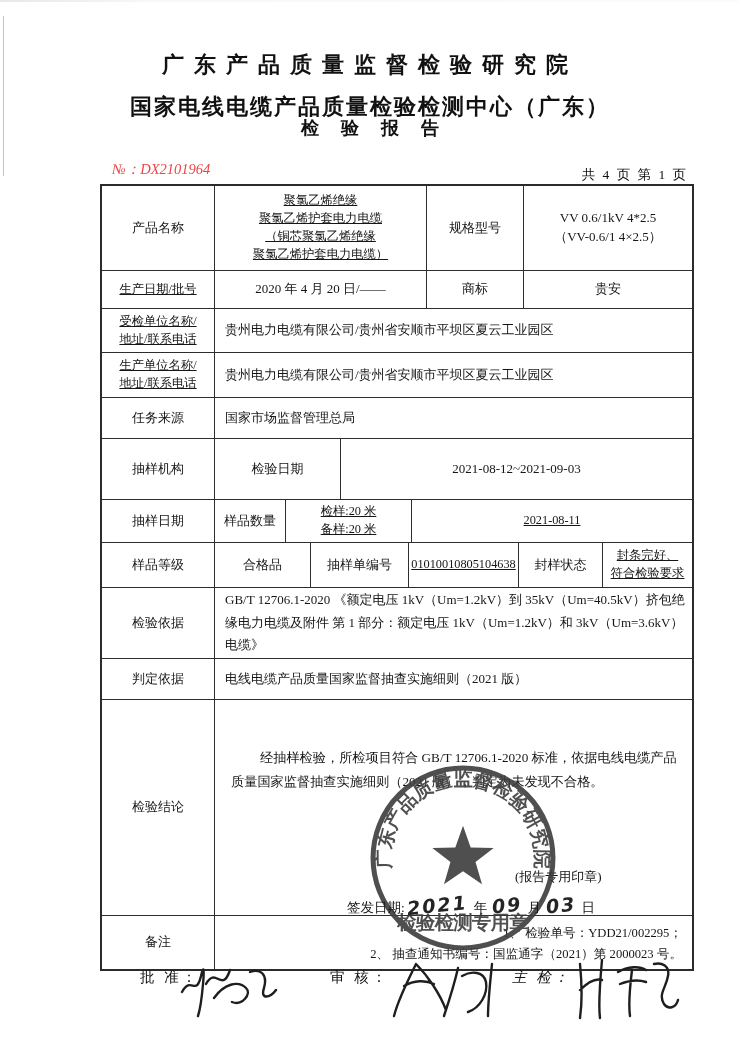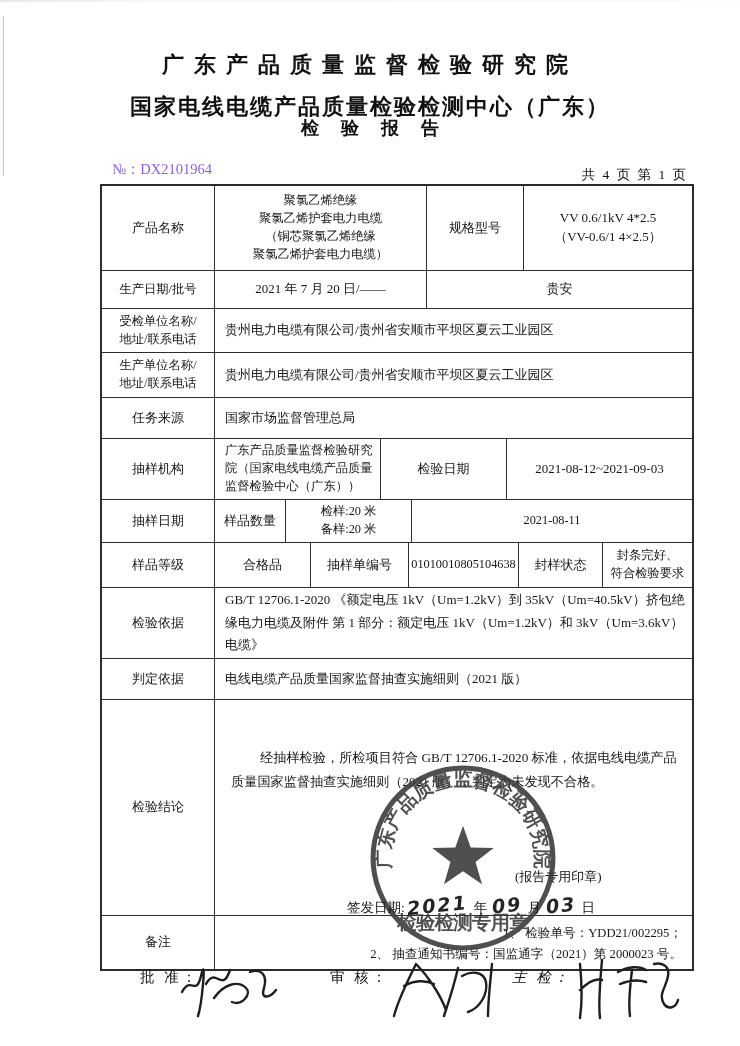--- a/index.html
+++ b/index.html
@@ -11,34 +11,34 @@
     -webkit-font-smoothing:antialiased;
   }
   .scan-edge-left{position:absolute;left:3px;top:16px;width:1px;height:160px;background:#c4c4c4;}
   .scan-edge-top{position:absolute;left:0;top:0;width:100%;height:2px;background:linear-gradient(90deg,#d8d8d8,#f2f2f2 20%,#fafafa);opacity:.6;}
 
   
   .hdr{position:absolute;left:0;width:100%;text-align:center;font-weight:bold;color:#111;}
   .hdr1{top:50px;font-size:22px;letter-spacing:10px;}
   .hdr2{top:92px;font-size:22px;letter-spacing:2px;}
   .hdr3{top:116px;font-size:18px;letter-spacing:22px;text-indent:22px;}
-  .report-no{position:absolute;left:112px;top:160px;font-size:14.5px;color:#8b5cf6;}
+  .report-no{position:absolute;left:112px;top:160px;font-size:14.5px;color:#ef4444;font-style:italic;}
   .page-info{position:absolute;right:52px;top:166px;font-size:13.5px;color:#111;letter-spacing:2px;}
 
   
   .tbl{position:absolute;left:100px;top:184px;width:590px;border:2px solid #2b2b2b;background:#fff;}
   .row{display:flex;border-bottom:1px solid #2e2e2e;}
   .row:last-child{border-bottom:none;}
   .cell{border-right:1px solid #2e2e2e;display:flex;align-items:center;justify-content:center;
         text-align:center;font-size:13px;line-height:1.45;padding:2px 4px;box-sizing:border-box;color:#161616;}
   .cell:last-child{border-right:none;}
   .lab{width:113px;flex:0 0 113px;}
   .pre{white-space:pre-line;}
   .left{justify-content:flex-start;text-align:left;padding-left:10px;}
-  .fs12{font-size:12.3px;}
+  .fs12{font-size:12.3px;text-decoration:underline;}
   .grow{flex:1 1 auto;}
 
   
   .concl{position:relative;display:block;padding:0;overflow:visible;}
   .concl-text{margin:46px 14px 0 16px;font-size:13.2px;line-height:1.8;text-align:left;text-indent:2.2em;}
   .issue-line{position:absolute;left:132px;top:192px;font-size:13.5px;white-space:nowrap;z-index:3;}
   .hand{font-family:"DejaVu Sans",sans-serif;font-style:italic;font-weight:bold;font-size:19px;color:#242424;display:inline-block;transform:rotate(-6deg);letter-spacing:2px;}
   .hand-y{margin:0 6px 0 2px;}
   .hand-m{margin:0 5px;}
   .hand-d{margin:0 5px;}
@@ -76,21 +76,22 @@
 聚氯乙烯护套电力电缆
 （铜芯聚氯乙烯绝缘
 聚氯乙烯护套电力电缆）</div>
     <div class="cell" style="width:97px;flex:0 0 97px">规格型号</div>
     <div class="cell pre grow">VV 0.6/1kV 4*2.5
 （VV-0.6/1 4×2.5）</div>
   </div>
 
   <div class="row" style="height:37px">
     <div class="cell lab fs12">生产日期/批号</div>
-    <div class="cell" style="width:212px;flex:0 0 212px">2021 年 7 月 20 日/——</div>
+    <div class="cell" style="width:212px;flex:0 0 212px">2020 年 4 月 20 日/——</div>
+    <div class="cell" style="width:97px;flex:0 0 97px">商标</div>
     <div class="cell grow">贵安</div>
   </div>
 
   <div class="row" style="height:43px">
     <div class="cell lab pre fs12">受检单位名称/
 地址/联系电话</div>
     <div class="cell left grow">贵州电力电缆有限公司/贵州省安顺市平坝区夏云工业园区</div>
   </div>
 
   <div class="row" style="height:44px">
@@ -99,21 +100,20 @@
     <div class="cell left grow">贵州电力电缆有限公司/贵州省安顺市平坝区夏云工业园区</div>
   </div>
 
   <div class="row" style="height:40px">
     <div class="cell lab">任务来源</div>
     <div class="cell left grow">国家市场监督管理总局</div>
   </div>
 
   <div class="row" style="height:60px">
     <div class="cell lab">抽样机构</div>
-    <div class="cell left fs12" style="width:166px;flex:0 0 166px">广东产品质量监督检验研究院（国家电线电缆产品质量监督检验中心（广东））</div>
     <div class="cell" style="width:126px;flex:0 0 126px">检验日期</div>
     <div class="cell grow">2021-08-12~2021-09-03</div>
   </div>
 
   <div class="row" style="height:42px">
     <div class="cell lab">抽样日期</div>
     <div class="cell" style="width:71px;flex:0 0 71px">样品数量</div>
     <div class="cell pre fs12" style="width:126px;flex:0 0 126px">检样:20 米
 备样:20 米</div>
     <div class="cell fs12 grow">2021-08-11</div>

